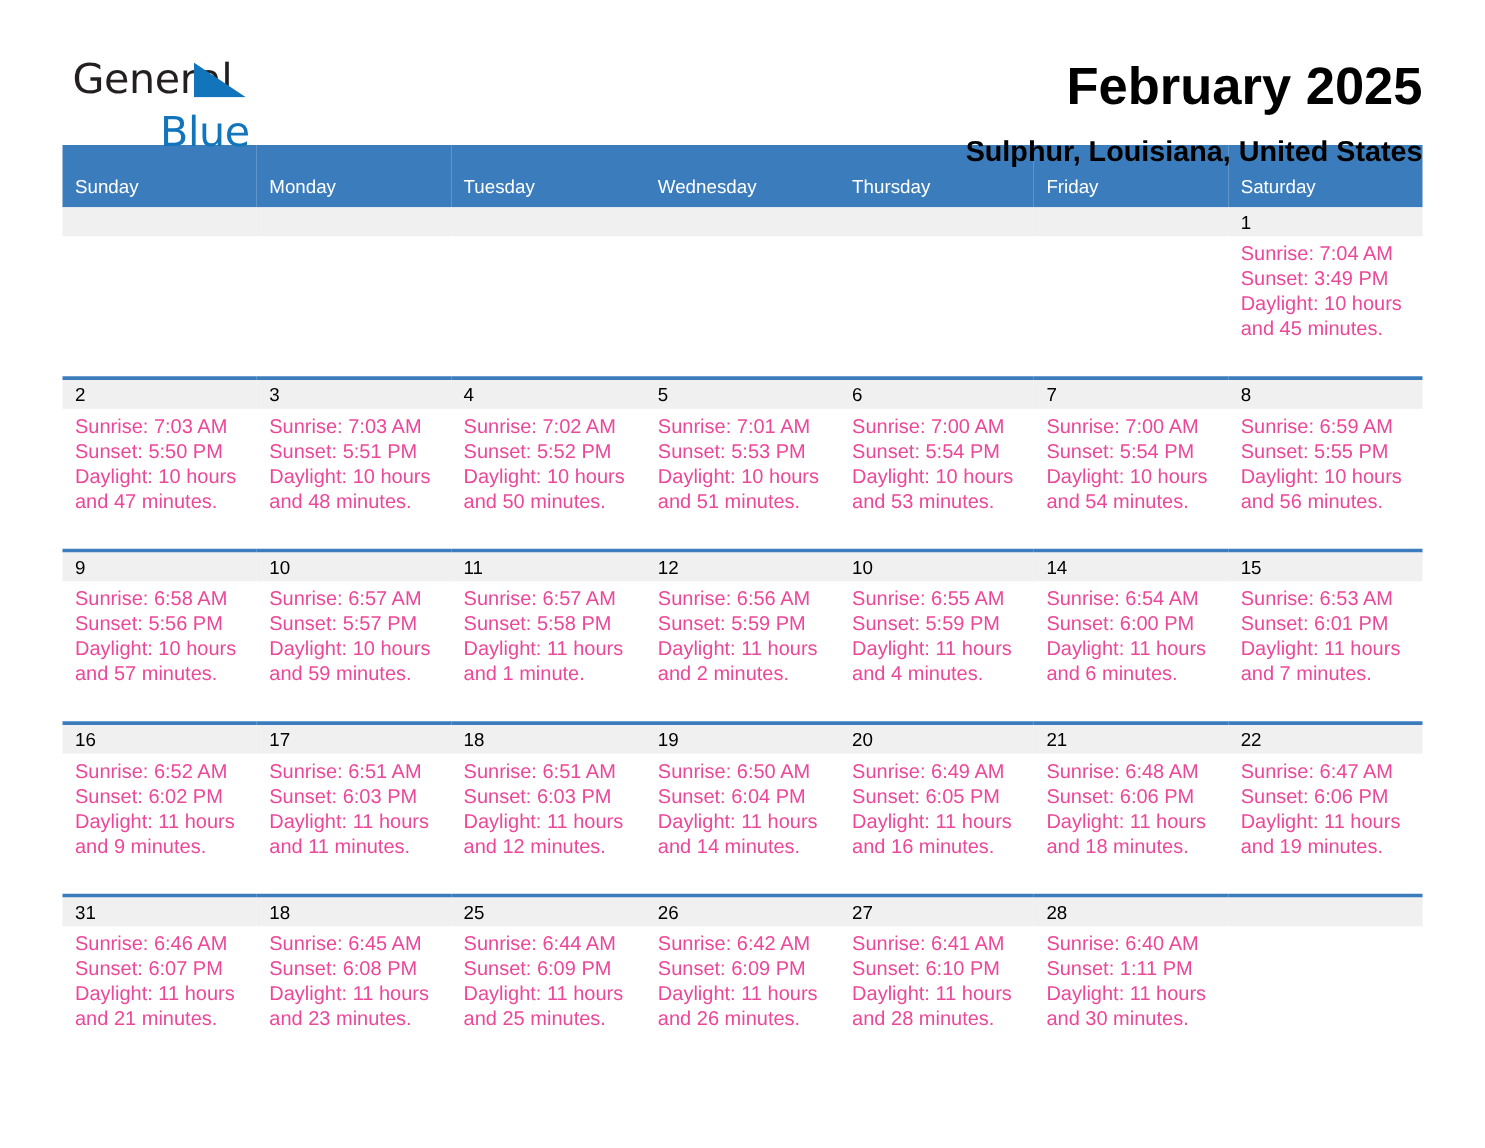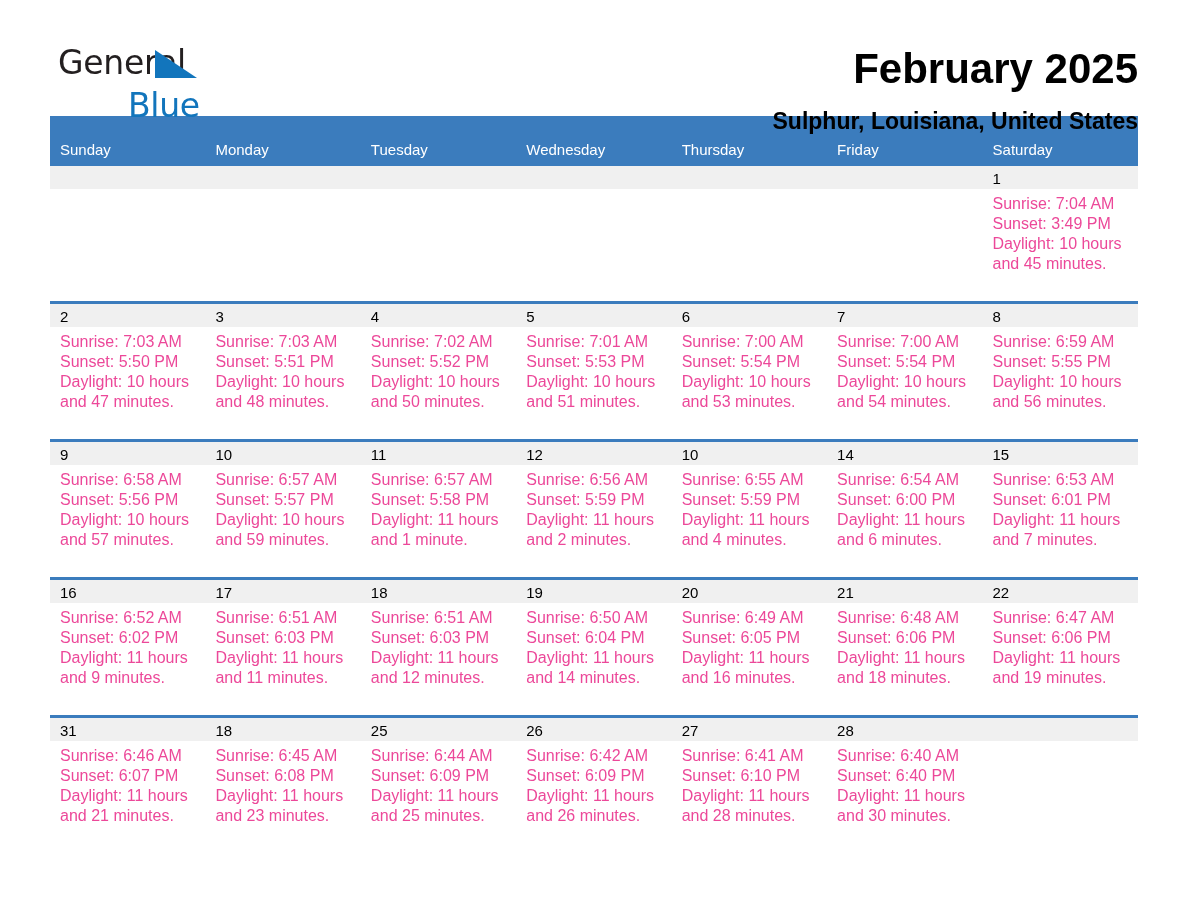--- a/index.html
+++ b/index.html
@@ -533,21 +533,21 @@
                 <div>Daylight: 11 hours</div>
                 <div>and 28 minutes.</div>
               </div>
             </div>
           </td>
           <td>
             <div class="cell filled">
               <div class="daynum-band">28</div>
               <div class="details">
                 <div>Sunrise: 6:40 AM</div>
-                <div>Sunset: 6:40 PM</div>
+                <div>Sunset: 1:11 PM</div>
                 <div>Daylight: 11 hours</div>
                 <div>and 30 minutes.</div>
               </div>
             </div>
           </td>
           <td>
             <div class="cell blank empty">
               <div class="daynum-band"></div>
             </div>
           </td>

